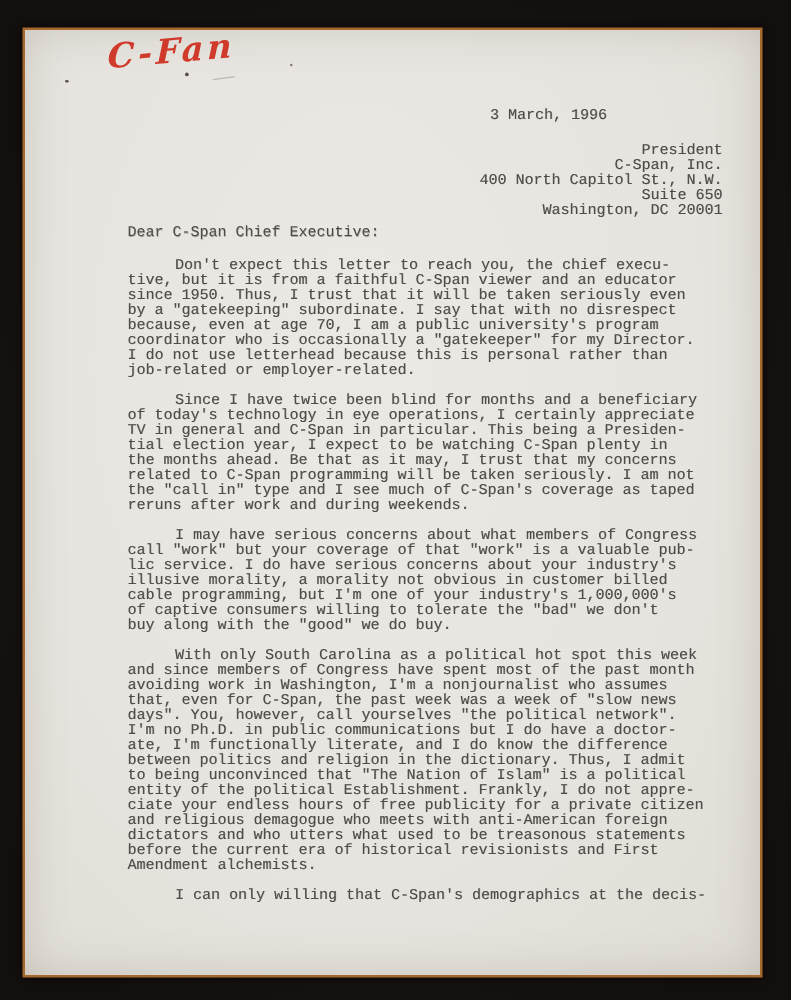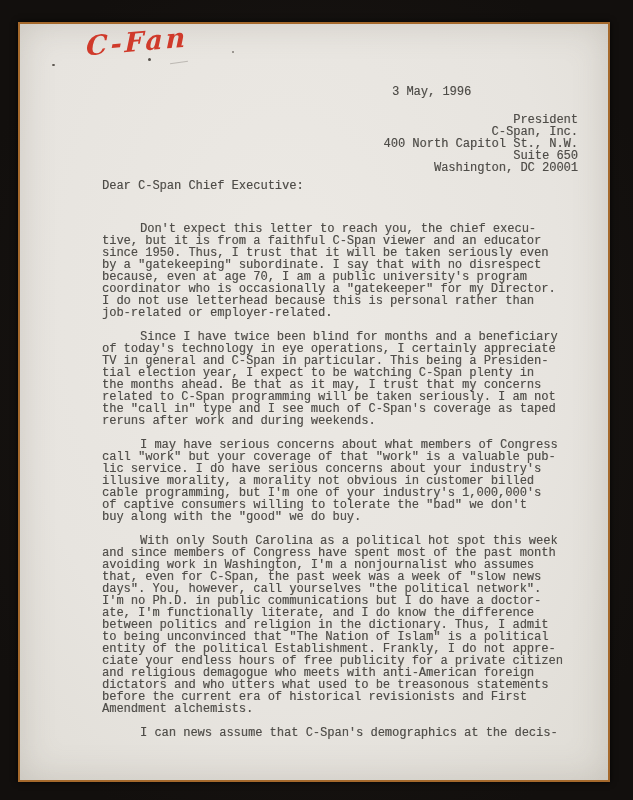--- a/index.html
+++ b/index.html
@@ -56,21 +56,21 @@
     text-shadow: 0.4px 0.4px 0.5px rgba(90, 88, 82, 0.45);
     white-space: pre-wrap;
   }
   .letter-body {
     position: absolute;
     left: 82px;
     top: 90px;
     width: 476px;
   }
   .recipient { margin-bottom: 6px; text-align: right; }
-  .salutation { margin-bottom: 31px; }
+  .salutation { margin-bottom: 14px; }
   .para { margin-bottom: 12px; text-indent: 38px; }
   .speck {
     position: absolute;
     border-radius: 50%;
     background: #55504a;
   }
   .s1 { left: 32px;  top: 40px; width: 3px; height: 2px; }
   .s2 { left: 128px; top: 34px; width: 3px; height: 3px; }
   .s3 { left: 212px; top: 27px; width: 2px; height: 2px; opacity: 0.7; }
   .s4 { left: 150px; top: 38px; width: 18px; height: 1px; opacity: 0.35; background:#6a655e; border-radius:0; transform: rotate(-8deg); }
@@ -81,21 +81,21 @@
 <div class="frame">
   <div class="paper">
 
     <div class="speck s1"></div>
     <div class="speck s2"></div>
     <div class="speck s3"></div>
     <div class="speck s4"></div>
 
     <div class="annotation" style="color: rgb(208, 58, 43);">C-Fan</div>
 
-    <div class="date typed">3 May, 1996</div>
+    <div class="date typed">3 March, 1996</div>
 
     <div class="letter-body">
       <div class="recipient typed">President
 C-Span, Inc.
 400 North Capitol St., N.W.
 Suite 650
 Washington, DC 20001</div>
 
       <div class="salutation typed">Dear C-Span Chief Executive:</div>
 
@@ -134,17 +134,17 @@
 ate, I'm functionally literate, and I do know the difference
 between politics and religion in the dictionary. Thus, I admit
 to being unconvinced that "The Nation of Islam" is a political
 entity of the political Establishment. Frankly, I do not appre-
 ciate your endless hours of free publicity for a private citizen
 and religious demagogue who meets with anti-American foreign
 dictators and who utters what used to be treasonous statements
 before the current era of historical revisionists and First
 Amendment alchemists.</div>
 
-      <div class="para typed">I can news assume that C-Span's demographics at the decis-</div>
+      <div class="para typed">I can only willing that C-Span's demographics at the decis-</div>
     </div>
 
   </div>
 </div>
 
 </body></html>

